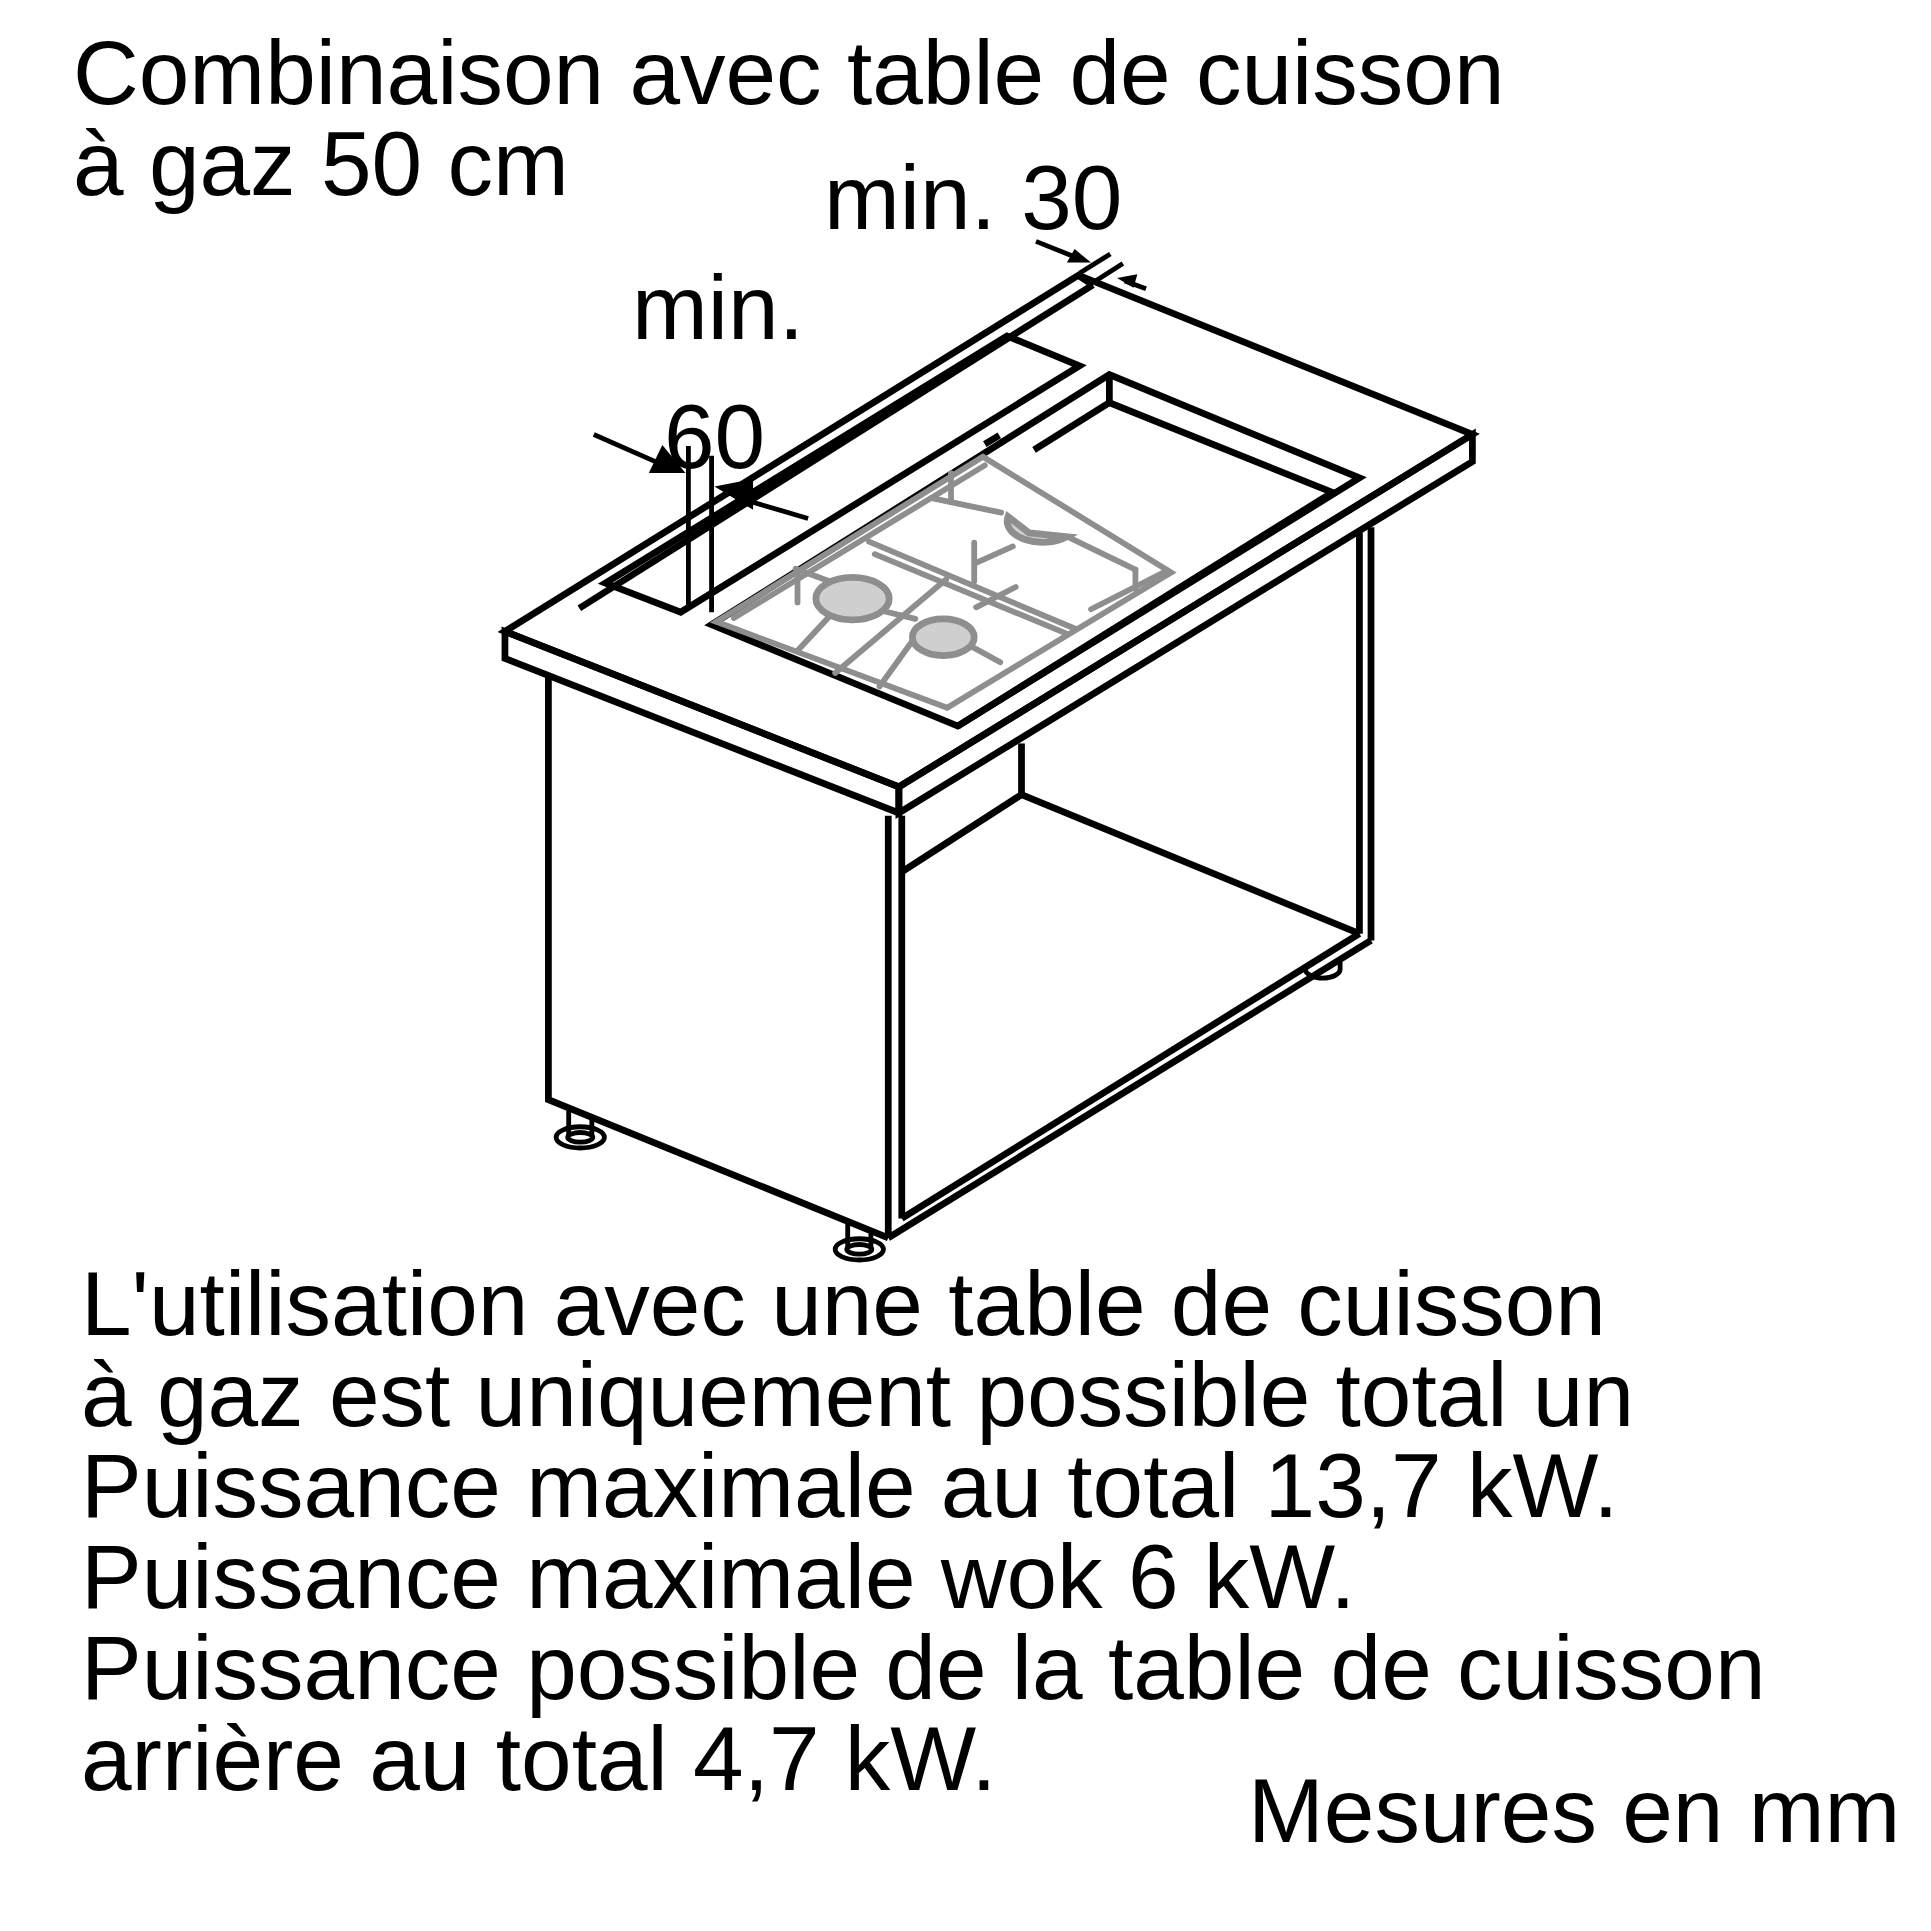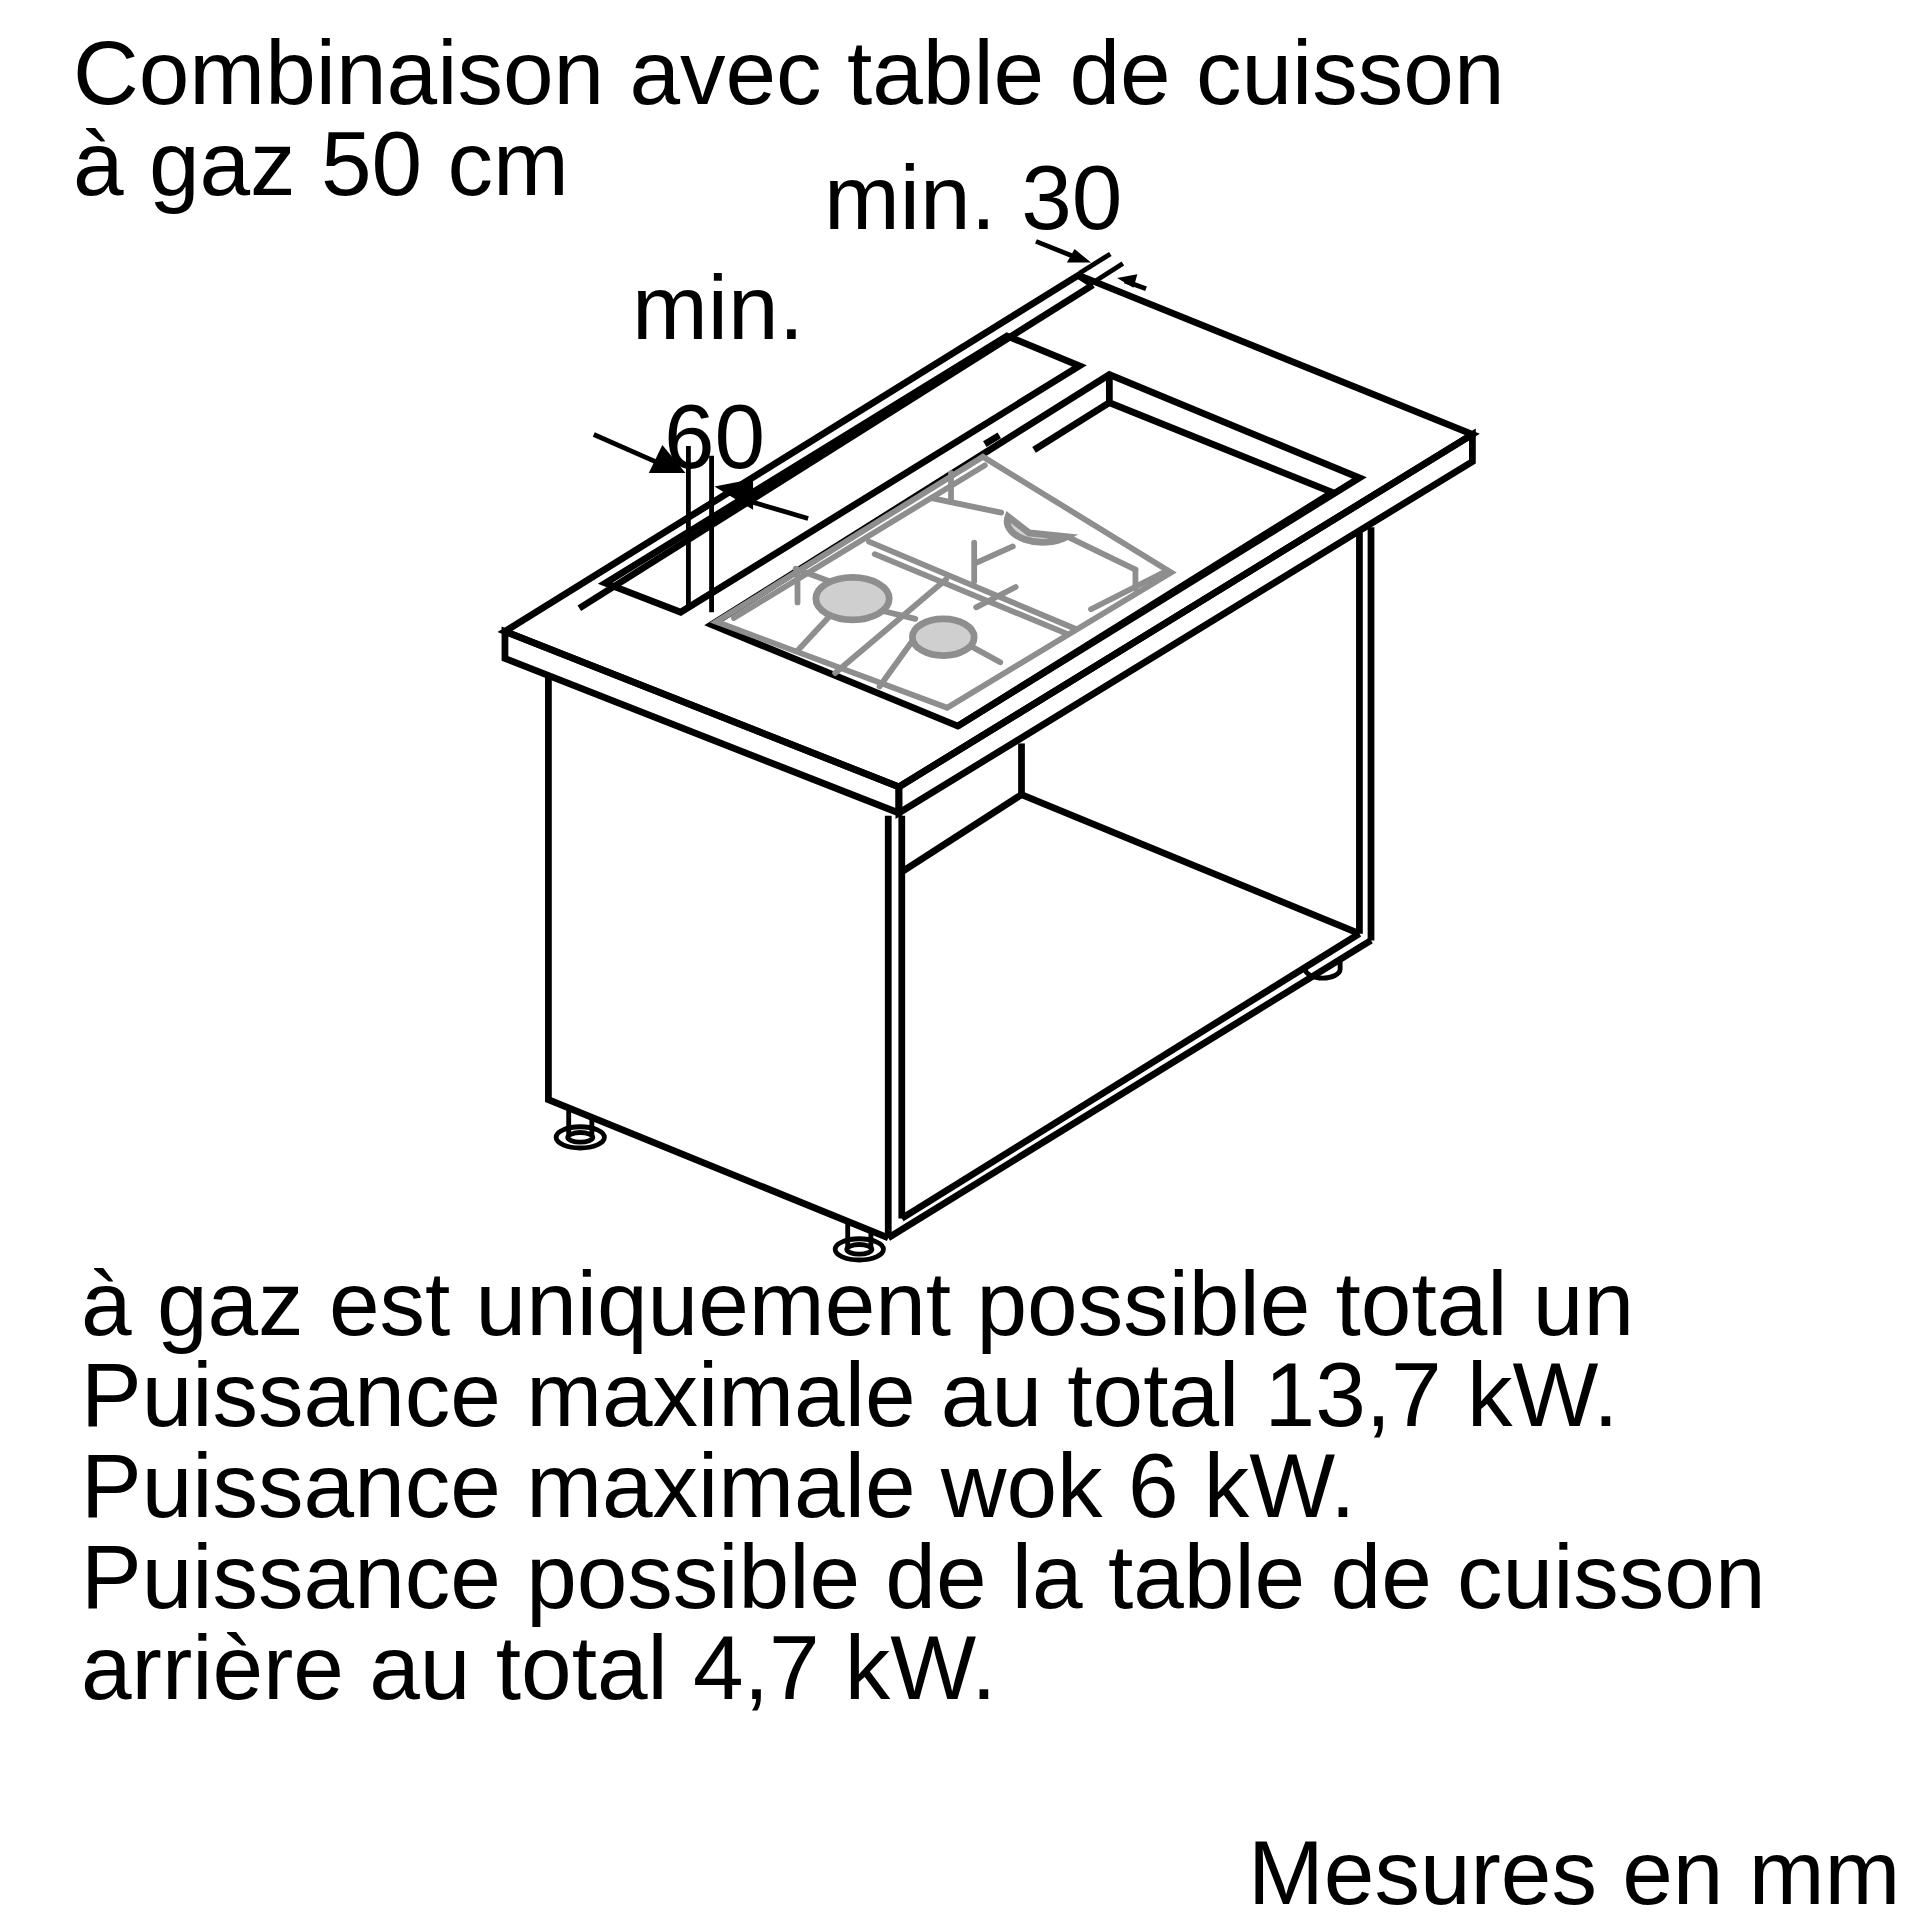--- a/index.html
+++ b/index.html
@@ -3,21 +3,21 @@
 <meta charset="utf-8">
 <style>
   html, body { margin: 0; padding: 0; background: #ffffff; }
   body { width: 1931px; height: 1931px; position: relative; overflow: hidden;
          font-family: "Liberation Sans", sans-serif; color: #000; }
   .txt { position: absolute; font-family: "Liberation Sans", sans-serif;
          font-size: 91px; line-height: 91px; white-space: nowrap; color: #000; }
   #title { left: 73px; top: 27px; }
   #title div, #notes div { height: 91px; }
   #notes { left: 81px; top: 1258px; }
-  #units { left: 1248px; top: 1827px; }
+  #units { left: 1248px; top: 1765px; }
   #dim30 { left: 824px; top: 152px; }
   #dim60a { left: 632px; top: 262px; text-align: center; }
   #dim60b { left: 664px; top: 351px; margin-top: 40px; }
   svg#drawing { position: absolute; left: 0; top: 0; }
   .k { stroke: #000; stroke-width: 7; fill: none; stroke-linejoin: miter; stroke-linecap: butt; }
   .kt { stroke: #000; stroke-width: 5; fill: none; }
   .g { stroke: #8e8e8e; stroke-width: 6; fill: none; stroke-linecap: round; }
 </style>
 </head>
 <body>
@@ -125,20 +125,21 @@
 <div id="title" class="txt">
   <div>Combinaison avec table de cuisson</div>
   <div>à gaz 50 cm</div>
 </div>
 
 <div id="dim30" class="txt">min. 30</div>
 <div id="dim60a" class="txt">min.</div>
 <div id="dim60b" class="txt">60</div>
 
 <div id="notes" class="txt">
+  <div>L'utilisation avec une table de cuisson</div>
   <div>à gaz est uniquement possible total un</div>
   <div>Puissance maximale au total 13,7 kW.</div>
   <div>Puissance maximale wok 6 kW.</div>
   <div>Puissance possible de la table de cuisson</div>
   <div>arrière au total 4,7 kW.</div>
 </div>
 
 <div id="units" class="txt">Mesures en mm</div>
 
 

